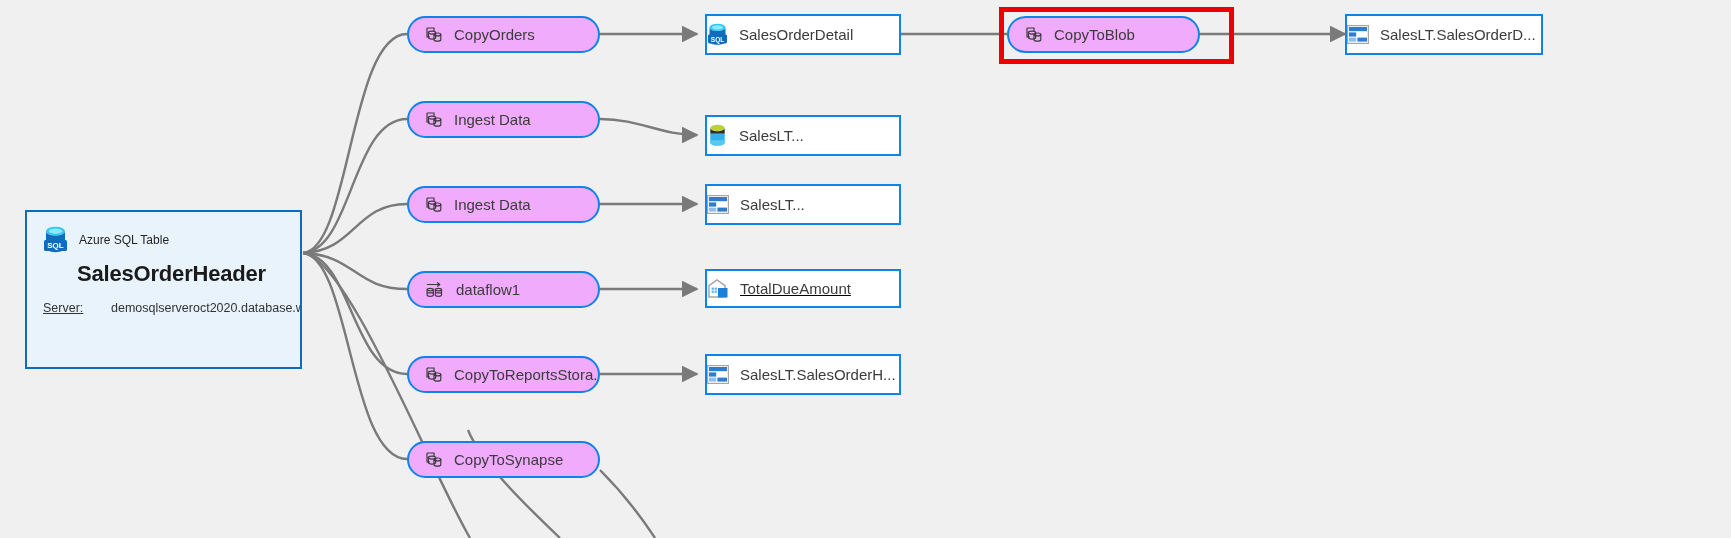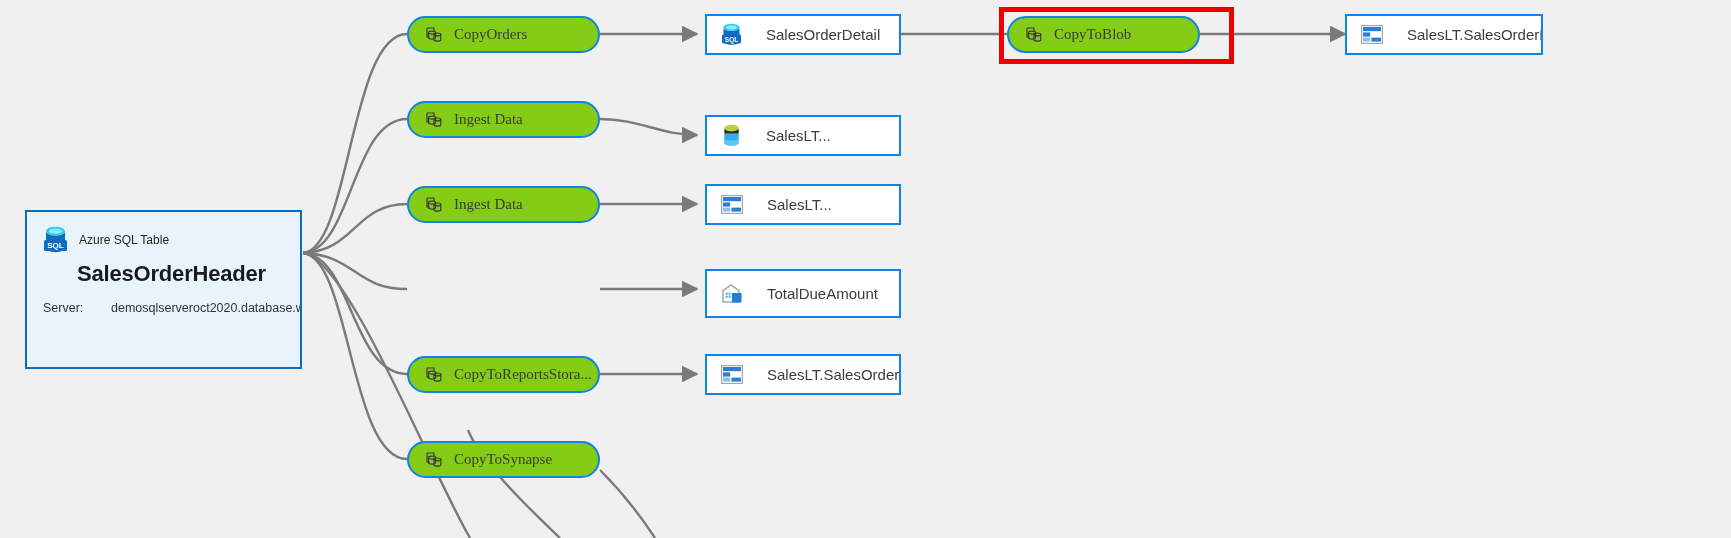--- a/index.html
+++ b/index.html
@@ -45,49 +45,48 @@
     text-align: center;
   }
   .entity-props { padding: 0 0 0 16px; }
   .prop-row {
     display: flex;
     font-size: 12.5px;
     color: #333;
     line-height: 23px;
     white-space: nowrap;
   }
-  .prop-key { width: 68px; flex: 0 0 68px; }
+  .prop-key { width: 68px; flex: 0 0 68px; text-decoration: underline; }
   .prop-val { white-space: nowrap; }
 
   
   .activity-node {
     position: absolute;
-    background: #84cc16;
+    background: #f0abfc;
     border: 2.5px solid #0f83e8;
     border-radius: 30px;
     display: flex; align-items: center;
     gap: 10px;
     padding-left: 15px;
     overflow: hidden;
-    font-family: Liberation Serif, serif;
   }
   .activity-label {
     font-size: 15px; color: #3b3b3b;
     white-space: nowrap;
     overflow: hidden;
   }
 
   
   .dataset-node {
     position: absolute;
     background: #ffffff;
     border: 2.5px solid #0f83e8;
     display: flex; align-items: center;
-    gap: 24px;
-    padding-left: 14px;
+    gap: 11px;
+    padding-left: 0;
     overflow: hidden;
   }
   .dataset-label {
     font-size: 15px; color: #3b3b3b;
     white-space: nowrap;
     overflow: hidden;
   }
 
   
   .highlight-box {
@@ -190,20 +189,35 @@
           <path d="M3 3 v9 h3"></path>
         <ellipse cx="8" cy="7.6" rx="3.6" ry="1.5"></ellipse>
         <path d="M4.4 7.6 v5 c0 .8 1.6 1.5 3.6 1.5 s3.6-.7 3.6-1.5 v-5"></path>
         <ellipse cx="13.4" cy="9.4" rx="3.4" ry="1.4"></ellipse>
         <path d="M10 9.4 v5.3 c0 .8 1.5 1.4 3.4 1.4 s3.4-.6 3.4-1.4 V9.4"></path>
       </svg>
     </span>
     <span class="activity-label">Ingest Data</span>
   </div>
 
+  <div class="activity-node" style="left:407px; top:271px; width:193px; height:37px;">
+    <span class="icon">
+      <svg width="22" height="20" viewBox="0 0 22 20" fill="none" stroke="#3b3b3b" stroke-width="1.2">
+        <path d="M3.5 4.5 h12" stroke-linecap="round"></path>
+        <path d="M13.2 2.6 L15.8 4.5 L13.2 6.4" stroke-linejoin="round"></path>
+        <ellipse cx="6.2" cy="9.6" rx="3.1" ry="1.3"></ellipse>
+        <path d="M3.1 9.6 v5.4 c0 .7 1.4 1.3 3.1 1.3 s3.1-.6 3.1-1.3 V9.6"></path>
+        <path d="M3.1 12.8 h6.2"></path>
+        <ellipse cx="14.4" cy="9.6" rx="3.1" ry="1.3"></ellipse>
+        <path d="M11.3 9.6 v5.4 c0 .7 1.4 1.3 3.1 1.3 s3.1-.6 3.1-1.3 V9.6"></path>
+        <path d="M11.3 12.8 h6.2"></path>
+      </svg>
+    </span>
+    <span class="activity-label">dataflow1</span>
+  </div>
 
   <div class="activity-node" style="left:407px; top:356px; width:193px; height:37px;">
     <span class="icon">
       <svg width="20" height="20" viewBox="0 0 20 20" fill="none" stroke="#3b3b3b" stroke-width="1.2">
         <path d="M3 3 h7 v3"></path>
           <path d="M3 3 v9 h3"></path>
         <ellipse cx="8" cy="7.6" rx="3.6" ry="1.5"></ellipse>
         <path d="M4.4 7.6 v5 c0 .8 1.6 1.5 3.6 1.5 s3.6-.7 3.6-1.5 v-5"></path>
         <ellipse cx="13.4" cy="9.4" rx="3.4" ry="1.4"></ellipse>
         <path d="M10 9.4 v5.3 c0 .8 1.5 1.4 3.4 1.4 s3.4-.6 3.4-1.4 V9.4"></path>
@@ -272,21 +286,21 @@
         <rect x="2" y="2" width="18" height="4.2" fill="#2f7dd1"></rect>
         <rect x="2" y="7.4" width="7.2" height="4.2" fill="#2f7dd1"></rect>
         <rect x="10.4" y="7.4" width="9.6" height="4.2" fill="#ffffff"></rect>
         <rect x="2" y="12.6" width="7.2" height="4" fill="#8fc0ec"></rect>
         <rect x="10.4" y="12.6" width="9.6" height="4" fill="#2f7dd1"></rect>
       </svg>
     </span>
     <span class="dataset-label">SalesLT...</span>
   </div>
 
-  <div class="dataset-node" style="left:705px; top:269px; width:196px; height:49px;">
+  <div class="dataset-node" style="left:705px; top:269px; width:196px; height:39px;text-decoration:underline;">
     <span class="icon">
       <svg width="22" height="21" viewBox="0 0 22 21">
         <path d="M2 7.6 L10 2 L18 7.6 V19 H2 z" fill="none" stroke="#a6a6a6" stroke-width="1.5"></path>
         <rect x="4.6" y="9.6" width="2.2" height="2.2" fill="#59b4e8"></rect>
         <rect x="7.6" y="9.6" width="2.2" height="2.2" fill="#59b4e8"></rect>
         <rect x="4.6" y="12.6" width="2.2" height="2.2" fill="#59b4e8"></rect>
         <rect x="7.6" y="12.6" width="2.2" height="2.2" fill="#59b4e8"></rect>
         <rect x="11" y="10" width="9.5" height="9.5" fill="#1f7fd4"></rect>
       </svg>
     </span>

